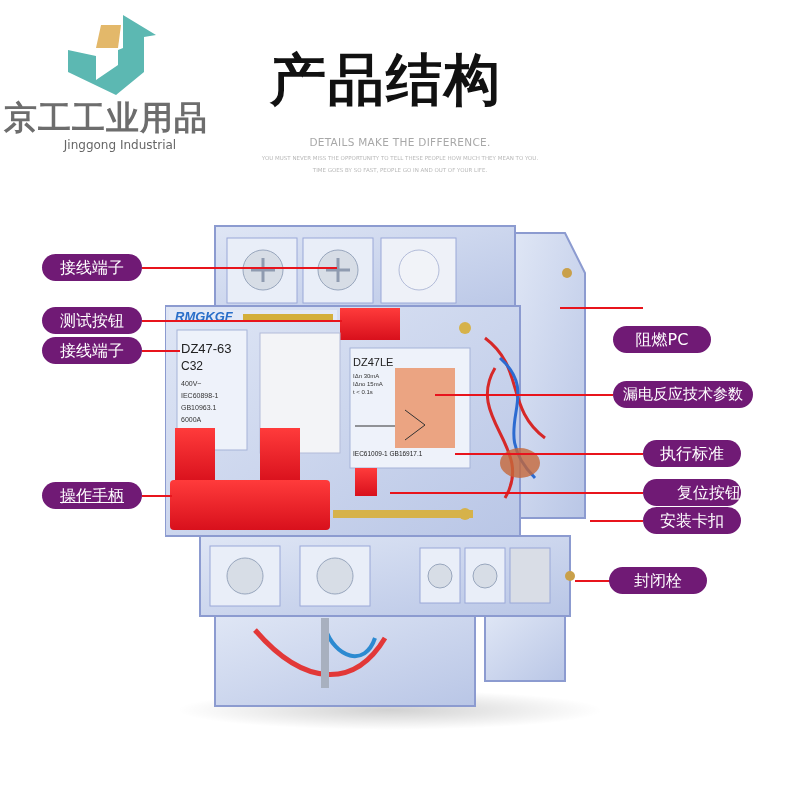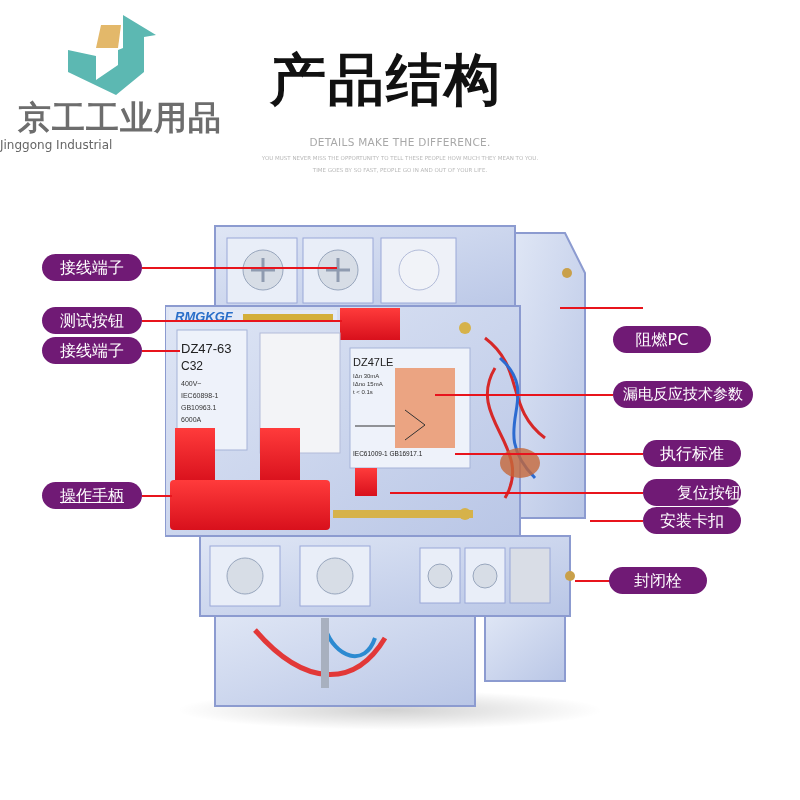--- a/index.html
+++ b/index.html
@@ -2,22 +2,22 @@
 <html><head>
 <meta charset="utf-8">
 <style>
   * { box-sizing: border-box; margin: 0; padding: 0; }
   html, body { width: 800px; height: 800px; background: #ffffff; overflow: hidden; }
   body { position: relative; font-family: "DejaVu Sans", sans-serif; }
 
   
   .logo { position: absolute; left: 0; top: 0; width: 240px; height: 160px; }
   .logo-mark { position: absolute; left: 66px; top: 10px; width: 100px; height: 85px; }
-  .logo-cn { position: absolute; left: 4px; top: 98px; width: 232px; font-size: 33px; font-weight: bold; color: #6d6d6d; letter-spacing: 1px; text-align: center; line-height: 40px; }
-  .logo-en { position: absolute; left: 0; top: 138px; width: 240px; font-size: 12px; color: #666; font-family: "DejaVu Sans", sans-serif; }
+  .logo-cn { position: absolute; left: 4px; top: 98px; width: 232px; font-size: 33px; font-weight: bold; color: #6d6d6d; letter-spacing: 1px; text-align: left; line-height: 40px; }
+  .logo-en { position: absolute; left: 0; top: 138px; width: 240px; text-align: center; font-size: 12px; color: #666; font-family: "DejaVu Sans", sans-serif; }
 
   
   .title { position: absolute; left: 270px; top: 48px; width: 270px; text-align: left; font-size: 56px; font-weight: bold; color: #111; letter-spacing: 2px; line-height: 64px; }
   .subtitle { position: absolute; left: 250px; top: 136px; width: 300px; text-align: center; font-size: 10.5px; color: #a8a8a8; letter-spacing: 0.3px; font-family: "DejaVu Sans", sans-serif; }
   .tagline { position: absolute; left: 250px; width: 300px; text-align: center; font-size: 5.5px; color: #b8b8b8; font-family: "DejaVu Sans", sans-serif; white-space: nowrap; }
   .tag1 { top: 155px; }
   .tag2 { top: 167px; }
 
   
   .product { position: absolute; left: 165px; top: 218px; width: 440px; height: 495px; }

